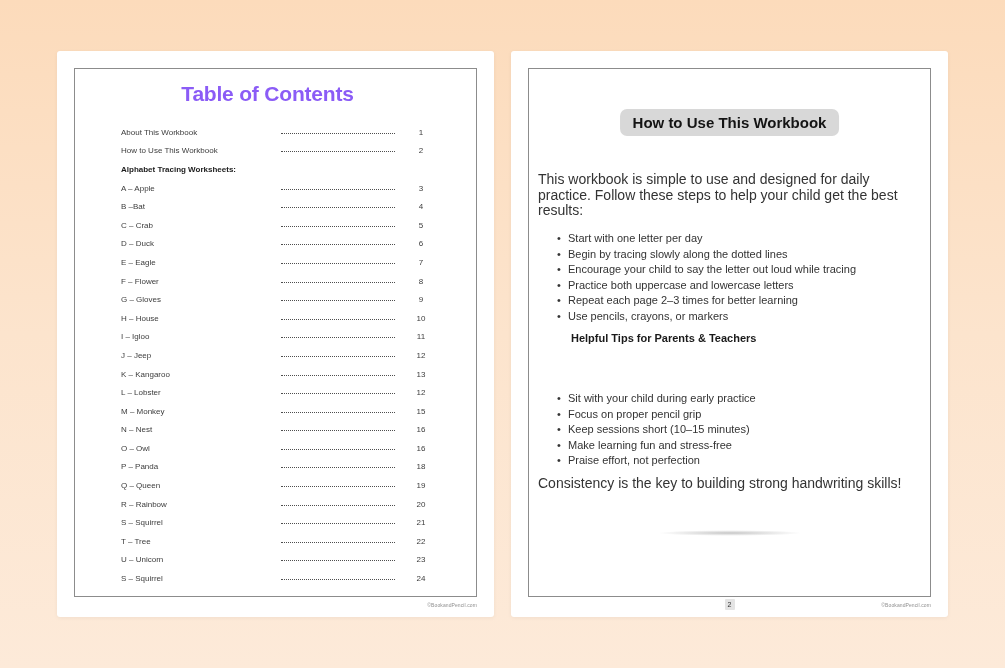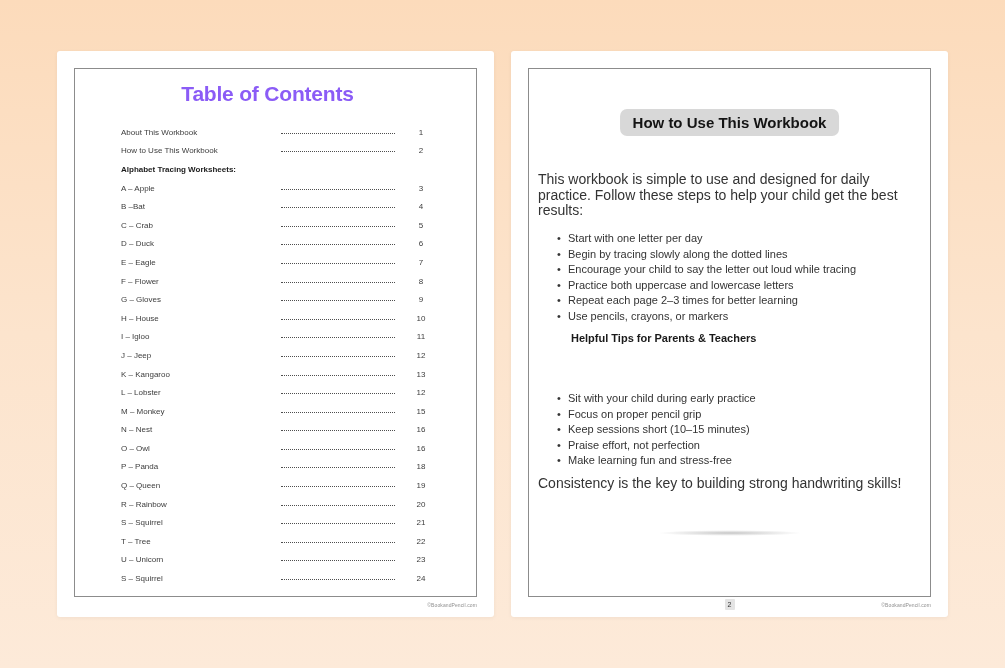--- a/index.html
+++ b/index.html
@@ -263,23 +263,23 @@
     <div class="hw-heading">Helpful Tips for Parents &amp; Teachers</div>
 
     <ul class="hw-list tips">
 
         <li>Sit with your child during early practice</li>
 
         <li>Focus on proper pencil grip</li>
 
         <li>Keep sessions short (10–15 minutes)</li>
 
+        <li>Make learning fun and stress-free</li>
+
         <li>Praise effort, not perfection</li>
-
-        <li>Make learning fun and stress-free</li>
       </ul>
 
     <p class="hw-closing">Consistency is the key to building strong handwriting skills!</p>
 
     <div class="hw-divider"></div>
 
     <div class="page-badge">2</div>
 
     <div class="footer">©BookandPencil.com</div>
   </div>

